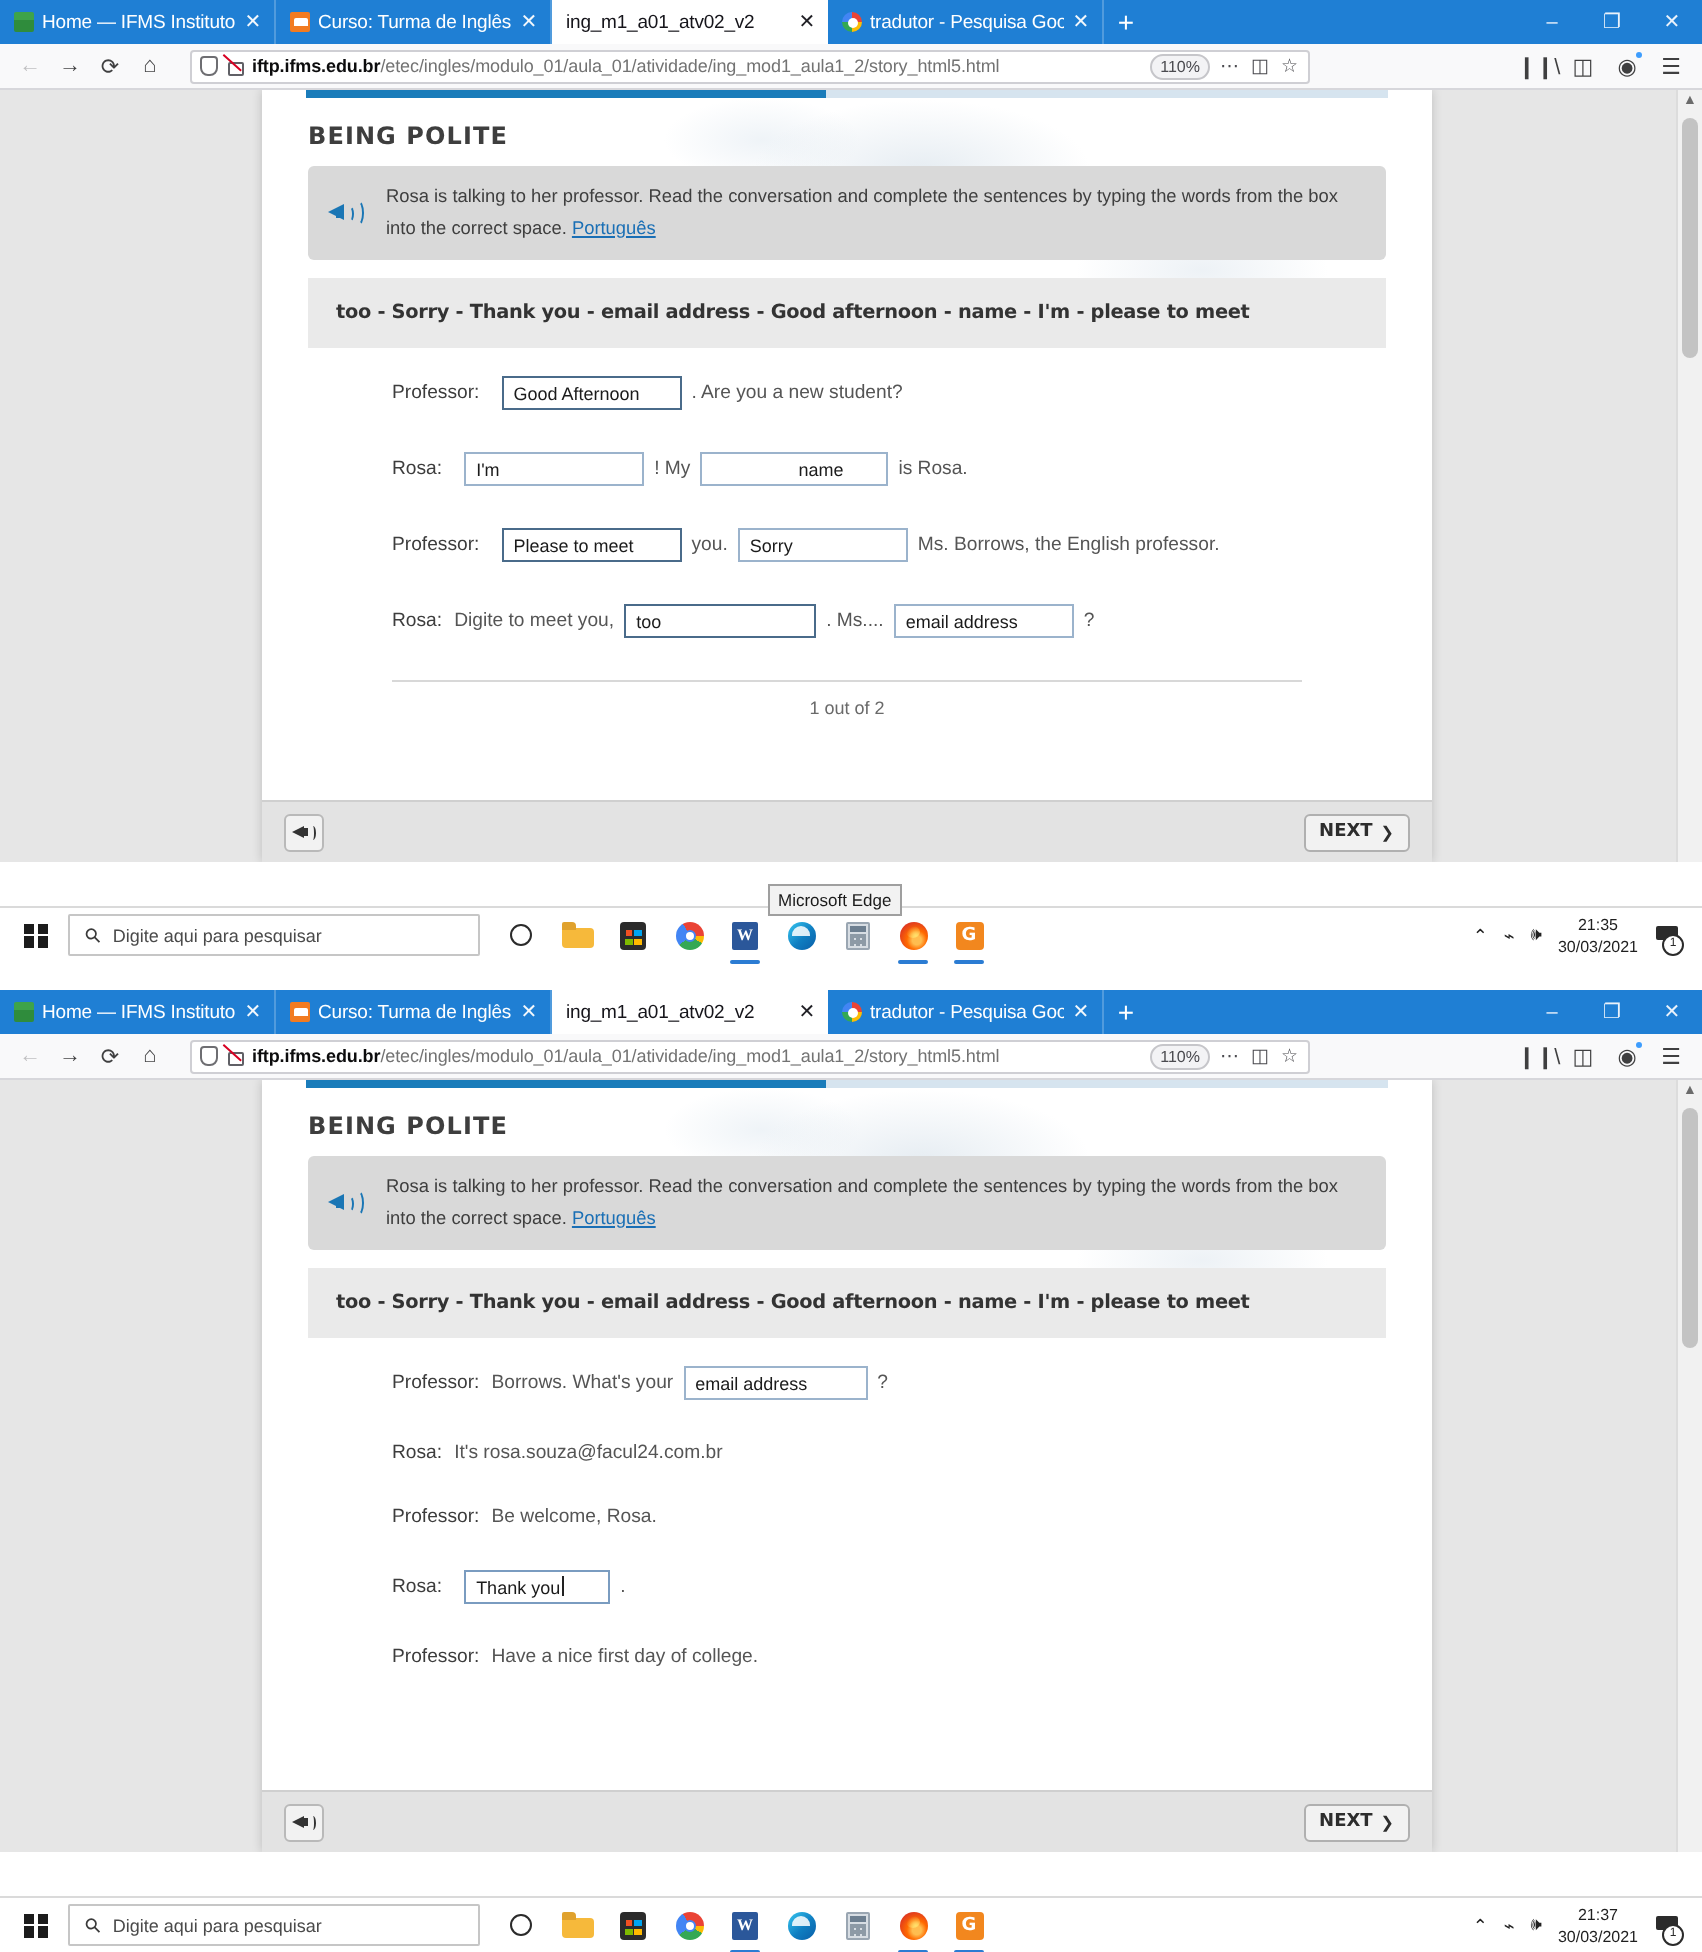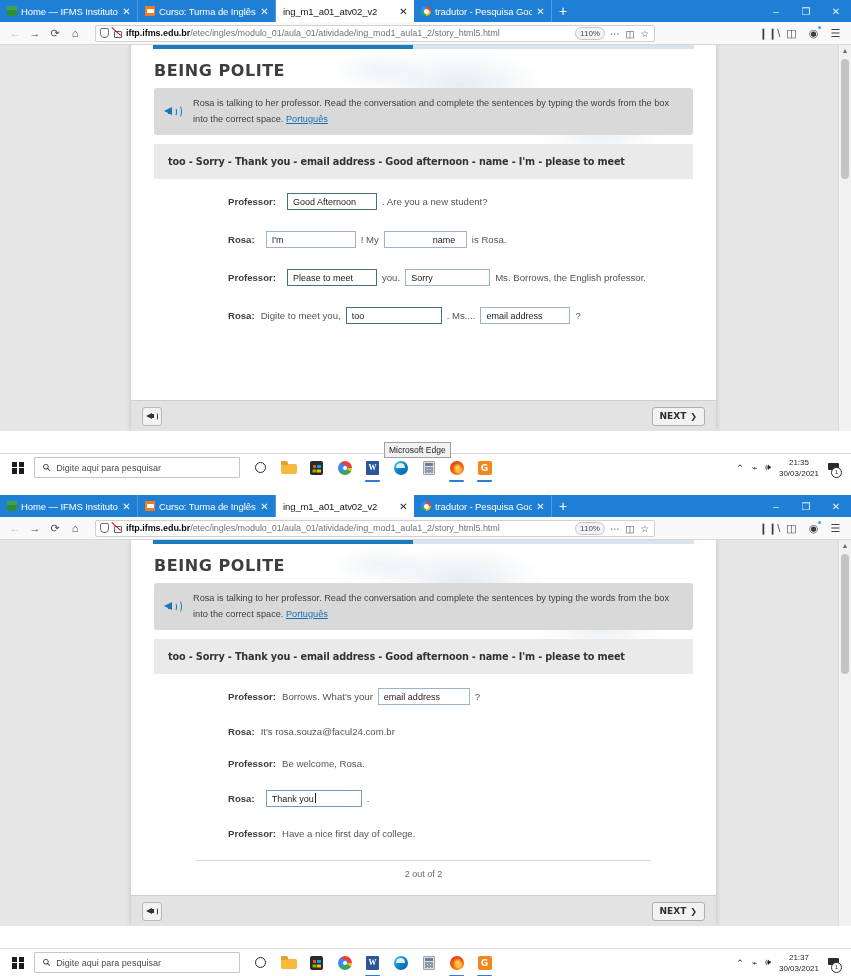--- a/index.html
+++ b/index.html
@@ -135,21 +135,21 @@
       radial-gradient(ellipse 70px 30px at 250px 25px, rgba(214,226,236,.4), transparent 70%),
       #ffffff;
   }
   .progress-track {
     position: absolute; left: 22px; top: 0; right: 22px; height: 4px;
     background: #d6e4ef;
   }
   .progress-fill { height: 4px; background: #1a7cba; }
   .slide-body { position: relative; padding: 16px 23px 0 23px; }
   .slide-title {
-    font-size: 16px; font-weight: bold; color: #3e3e3e;
+    font-size: 12px; font-weight: bold; color: #3e3e3e;
     letter-spacing: .55px; font-family: "DejaVu Sans", sans-serif;
     margin-bottom: 8px;
   }
   .instr {
     background: #d9d9d9; border-radius: 3px;
     display: flex; align-items: center; gap: 9px;
     padding: 8px 12px 8px 10px; min-height: 47px;
   }
   .spk-icon { flex: 0 0 20px; width:20px; height:17px; position:relative; }
   .spk-icon .cone {
@@ -172,21 +172,21 @@
   .wordbank {
     background: #eaeaea; margin-top: 9px; padding: 12px 14px;
     font-size: 9.7px; font-weight: bold; color: #333;
     font-family: "DejaVu Sans", sans-serif; letter-spacing: -.15px;
   }
   .convo { padding: 14px 42px 0 42px; }
   .line {
     display: flex; align-items: center; flex-wrap: nowrap;
     font-size: 9.6px; color: #555; margin-bottom: 21px;
   }
-  .line .spk { font-weight: bold; color: #3d3d3d; margin-right: 6px; white-space: nowrap; margin-left: 32px; }
+  .line .spk { font-weight: normal; color: #3d3d3d; margin-right: 6px; white-space: nowrap; }
   .line .txt { white-space: nowrap; }
   .blank {
     display: inline-block; height: 17px; line-height: 17px;
     border: 1px solid #9bb3cc; background: #fff;
     font-size: 9px; color: #1b1b1b; padding: 0 0 0 5px;
     margin: 0 5px; vertical-align: middle;
     font-family: "Liberation Sans", sans-serif;
     white-space: nowrap; overflow: hidden;
   }
   .blank.dark { border-color: #4a6b8a; }
@@ -376,39 +376,40 @@
               <div class="convo" id="convo1">
                   <div class="line">
                     <span class="spk">Professor:</span>
                     <span class="blank dark" style="width: 90px;"><span>Good Afternoon</span></span>
                     <span class="txt">. Are you a new student?</span>
                   </div>
                   <div class="line">
                     <span class="spk">Rosa:</span>
                     <span class="blank light" style="width: 90px;"><span>I'm</span></span>
                     <span class="txt">! My</span>
-                    <span class="blank light" style="width: 83px; padding-left: 48px;"><span>name</span></span>
+                    <span class="blank light" style="width: 94px; padding-left: 48px;"><span>name</span></span>
                     <span class="txt">is Rosa.</span>
                   </div>
                   <div class="line">
                     <span class="spk">Professor:</span>
                     <span class="blank dark" style="width: 90px;"><span>Please to meet</span></span>
                     <span class="txt">you.</span>
                     <span class="blank light" style="width: 85px;"><span>Sorry</span></span>
                     <span class="txt">Ms. Borrows, the English professor.</span>
                   </div>
                   <div class="line">
                     <span class="spk">Rosa:</span>
                     <span class="txt">Digite to meet you,</span>
                     <span class="blank dark" style="width: 96px;"><span>too</span></span>
                     <span class="txt">. Ms....</span>
                     <span class="blank light" style="width: 90px;"><span>email address</span></span>
                     <span class="txt">?</span>
                   </div>
                 </div>
+              <div class="pager">1 out of 2</div>
             </div>
           </div>
           <div class="playerbar">
             <div class="vol-btn">
               <span class="v-cone"></span>
                 <span class="v-box"></span>
                 <span class="v-wave"></span>
             </div>
             <div class="next-btn">
               <span>NEXT</span>
@@ -566,29 +567,28 @@
                   <div class="line">
                     <span class="spk">Rosa:</span>
                     <span class="txt">It's rosa.souza@facul24.com.br</span>
                   </div>
                   <div class="line">
                     <span class="spk">Professor:</span>
                     <span class="txt">Be welcome, Rosa.</span>
                   </div>
                   <div class="line">
                     <span class="spk">Rosa:</span>
-                    <span class="blank focused" style="width: 96px;"><span>Thank you</span><span class="caret"></span></span>
+                    <span class="blank focused" style="width: 73px;"><span>Thank you</span><span class="caret"></span></span>
                     <span class="txt">.</span>
                   </div>
                   <div class="line">
                     <span class="spk">Professor:</span>
                     <span class="txt">Have a nice first day of college.</span>
                   </div>
                 </div>
-              <div class="pager">2 out of 2</div>
             </div>
           </div>
           <div class="playerbar">
             <div class="vol-btn">
               <span class="v-cone"></span>
                 <span class="v-box"></span>
                 <span class="v-wave"></span>
             </div>
             <div class="next-btn">
               <span>NEXT</span>

